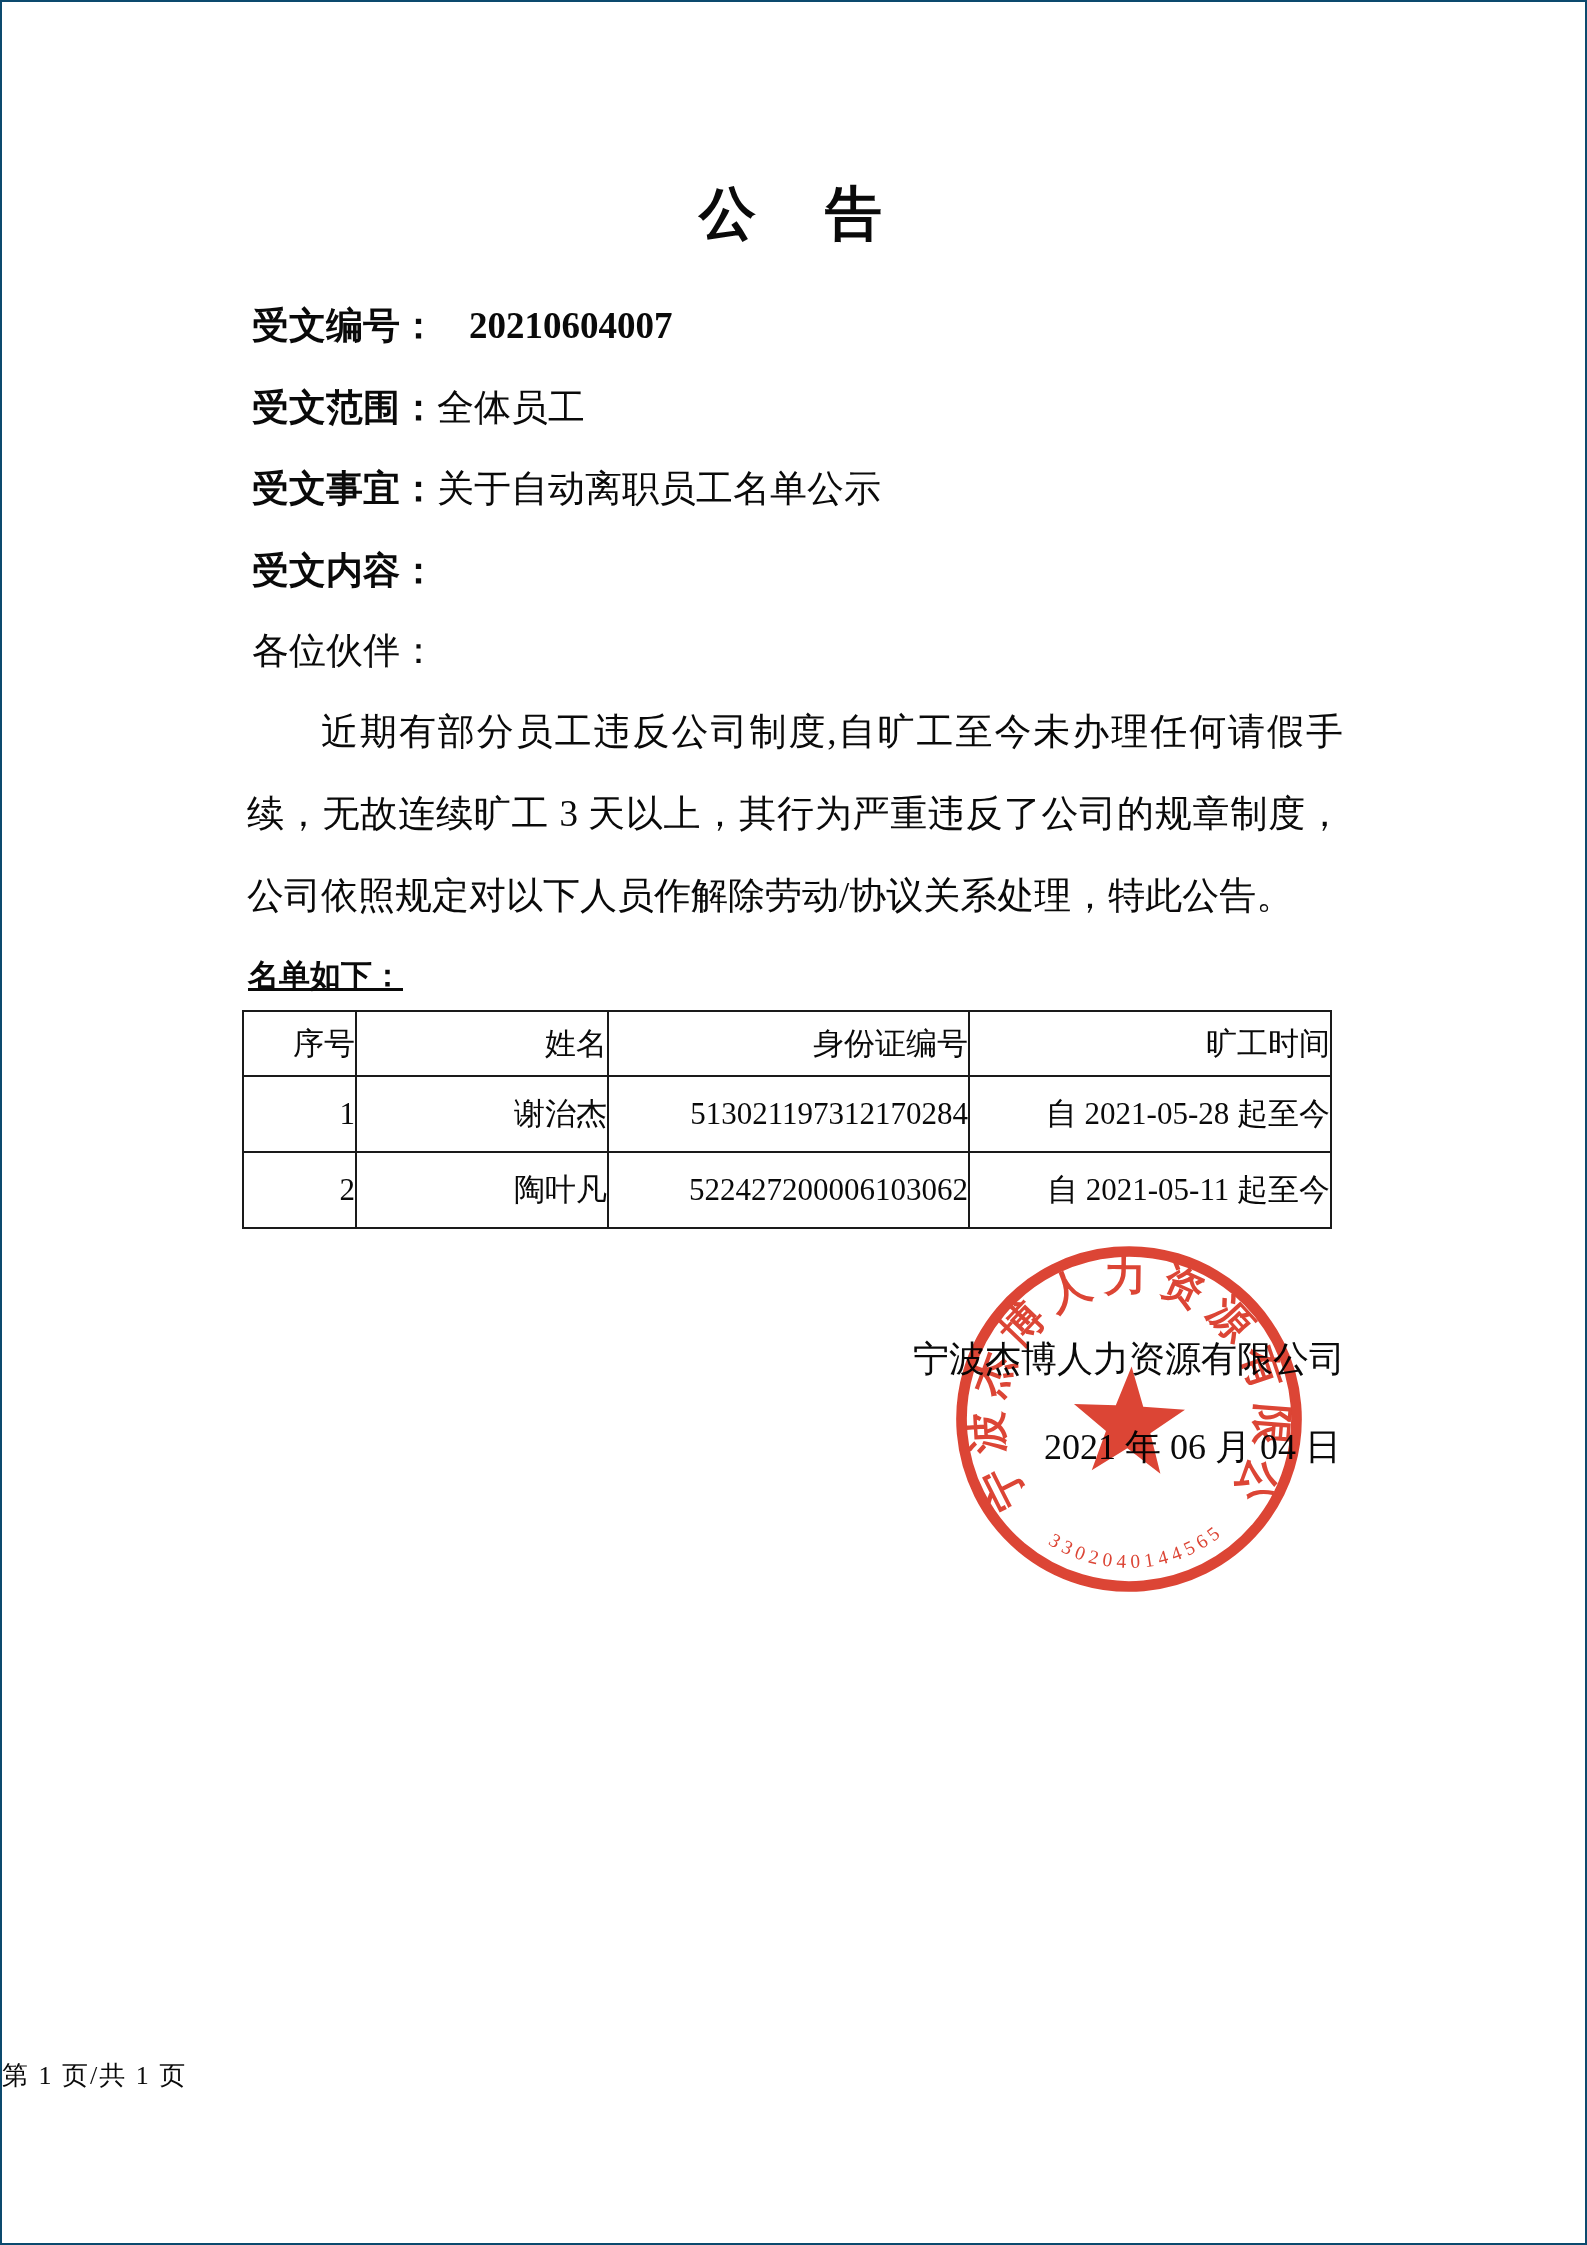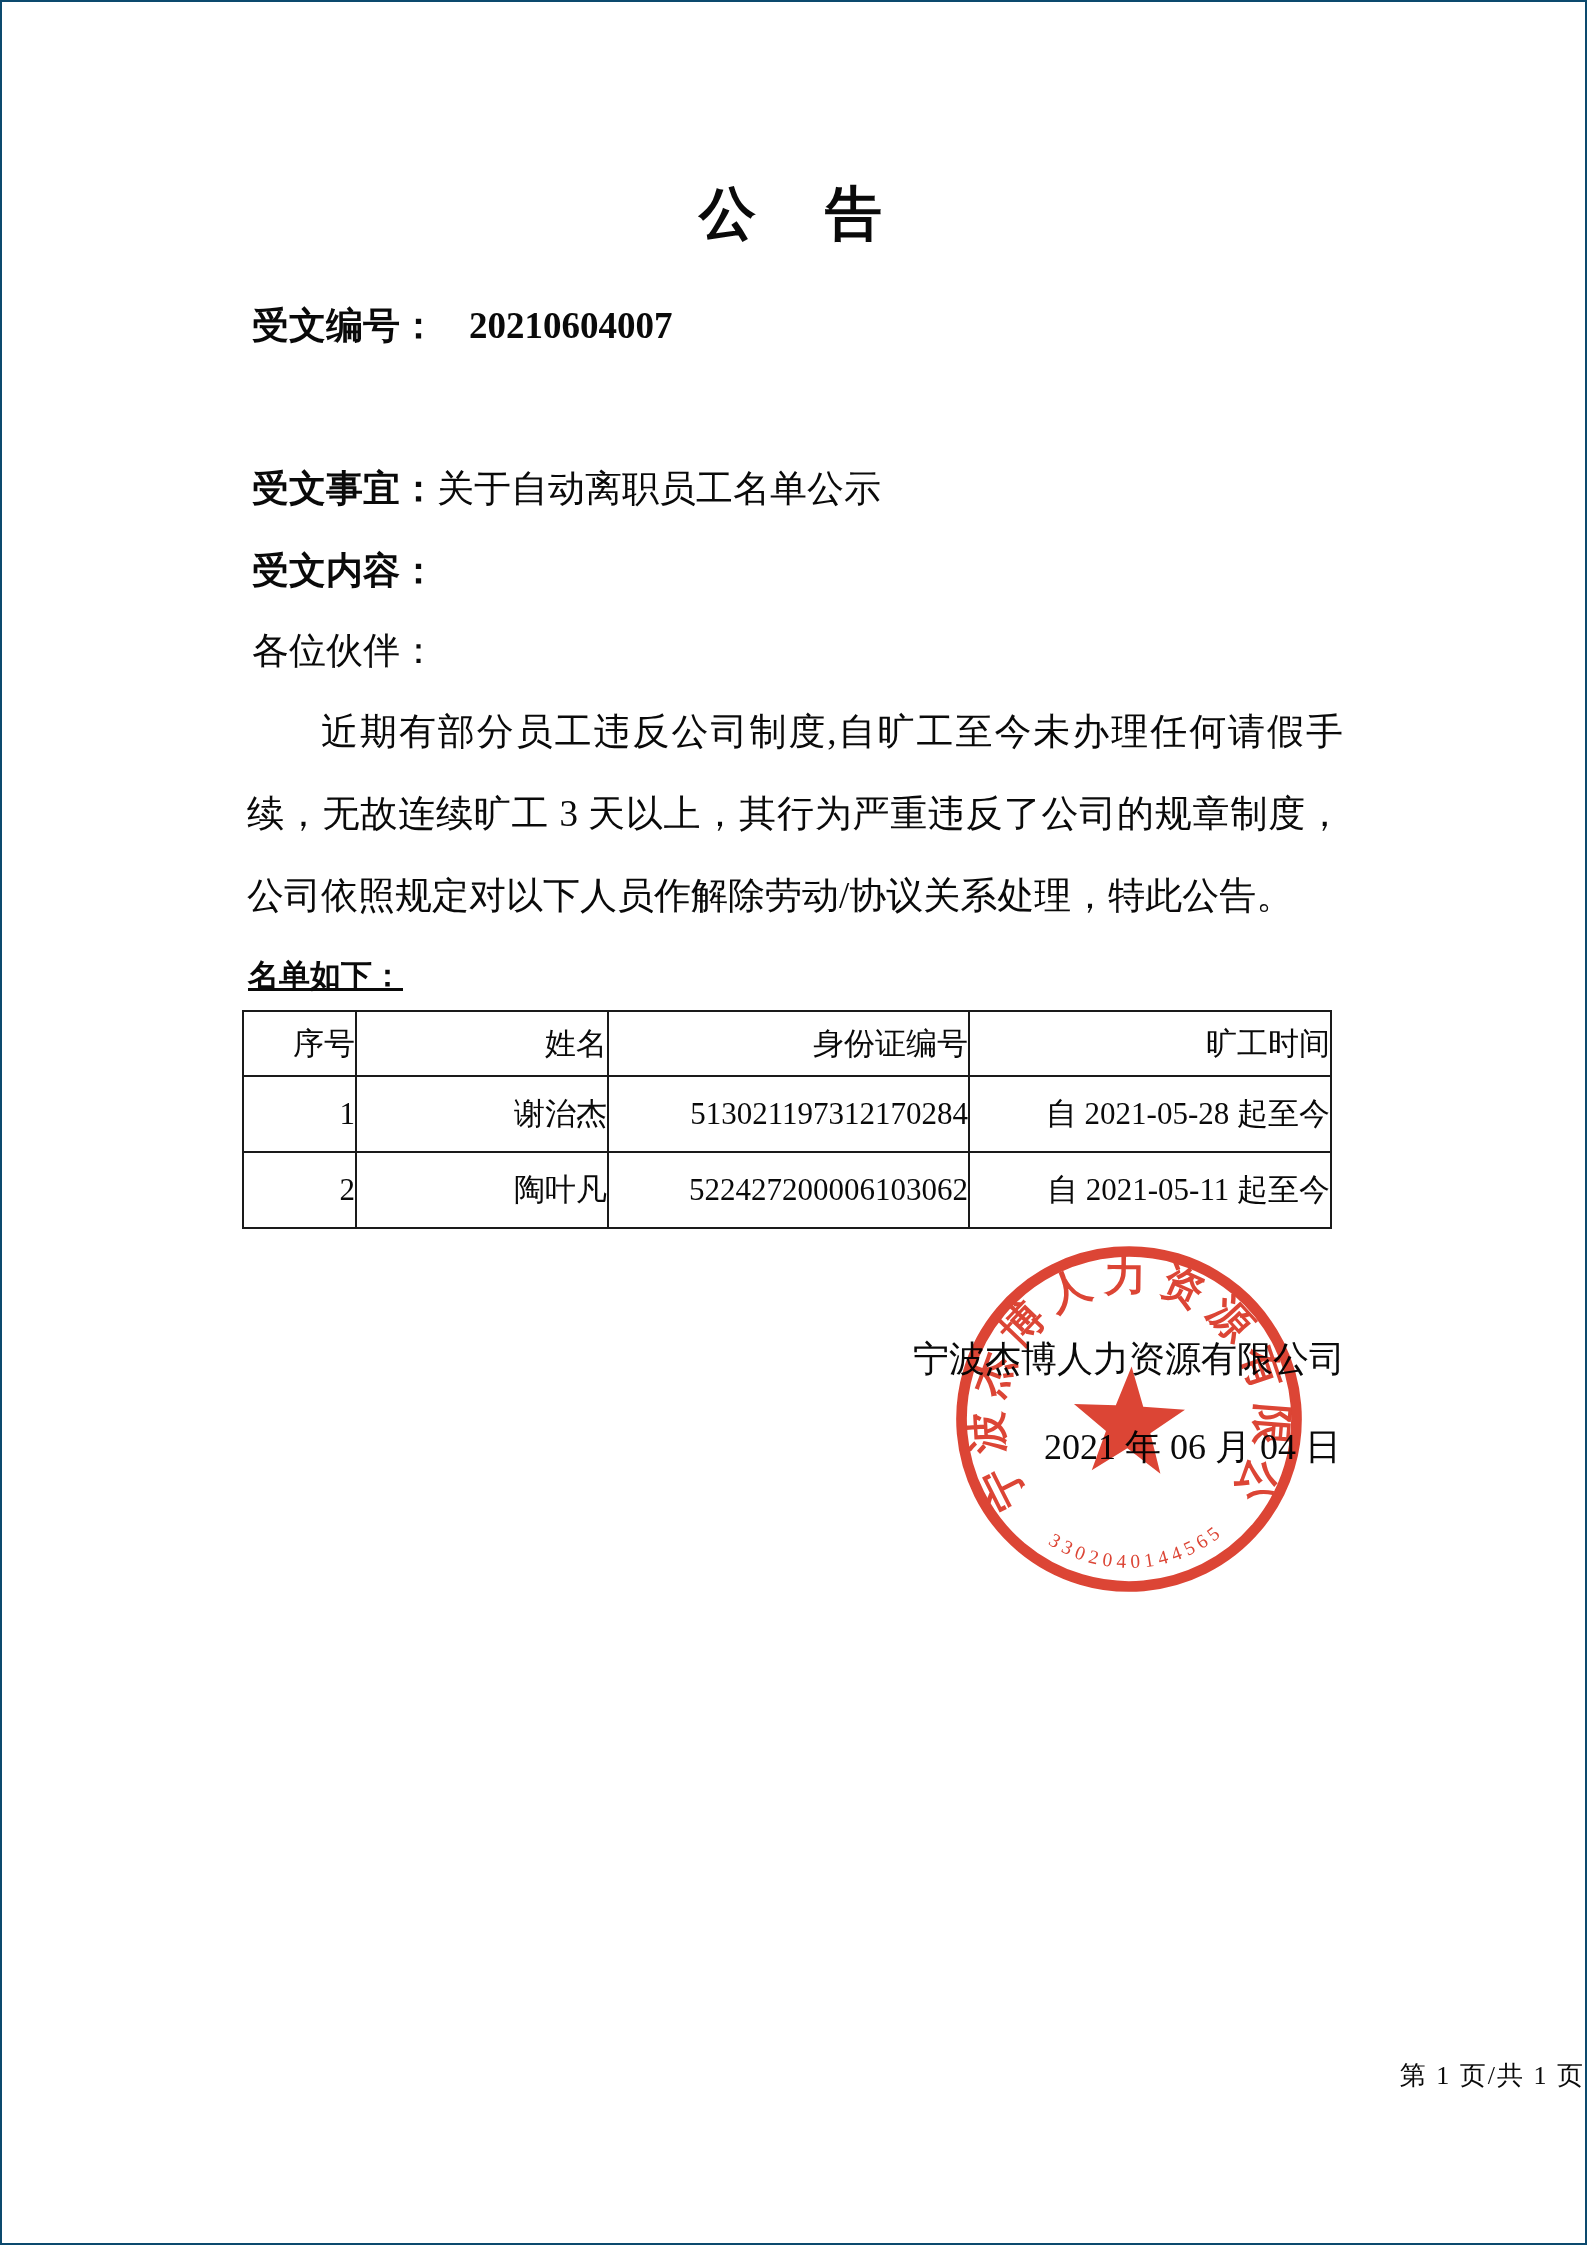--- a/index.html
+++ b/index.html
@@ -64,35 +64,38 @@
   }
   .stamp{
     position:absolute;left:942px;top:1232px;
     width:370px;height:370px;
     mix-blend-mode:multiply;
     opacity:0.9;
     transform:rotate(-5deg);
   }
   .footer{
     position:absolute;top:2056px;left:0;width:100%;
-    text-align:right;
+    text-align:left;
     font-size:26px;letter-spacing:2px;
   }
 </style>
 </head>
 <body>
 
 <div class="page">
 
   <div class="doc-title">公　告</div>
 
   <div class="field-line f1">
     <span class="field-label">受文编号：</span><span class="field-value bold">20210604007</span>
   </div>
 
+  <div class="field-line f2">
+    <span class="field-label">受文范围：</span><span class="field-value">全体员工</span>
+  </div>
 
   <div class="field-line f3">
     <span class="field-label">受文事宜：</span><span class="field-value">关于自动离职员工名单公示</span>
   </div>
 
   <div class="field-line f4">
     <span class="field-label">受文内容：</span><span class="field-value"></span>
   </div>
 
   <div class="field-line salutation" style="top:624px;">各位伙伴：</div>

